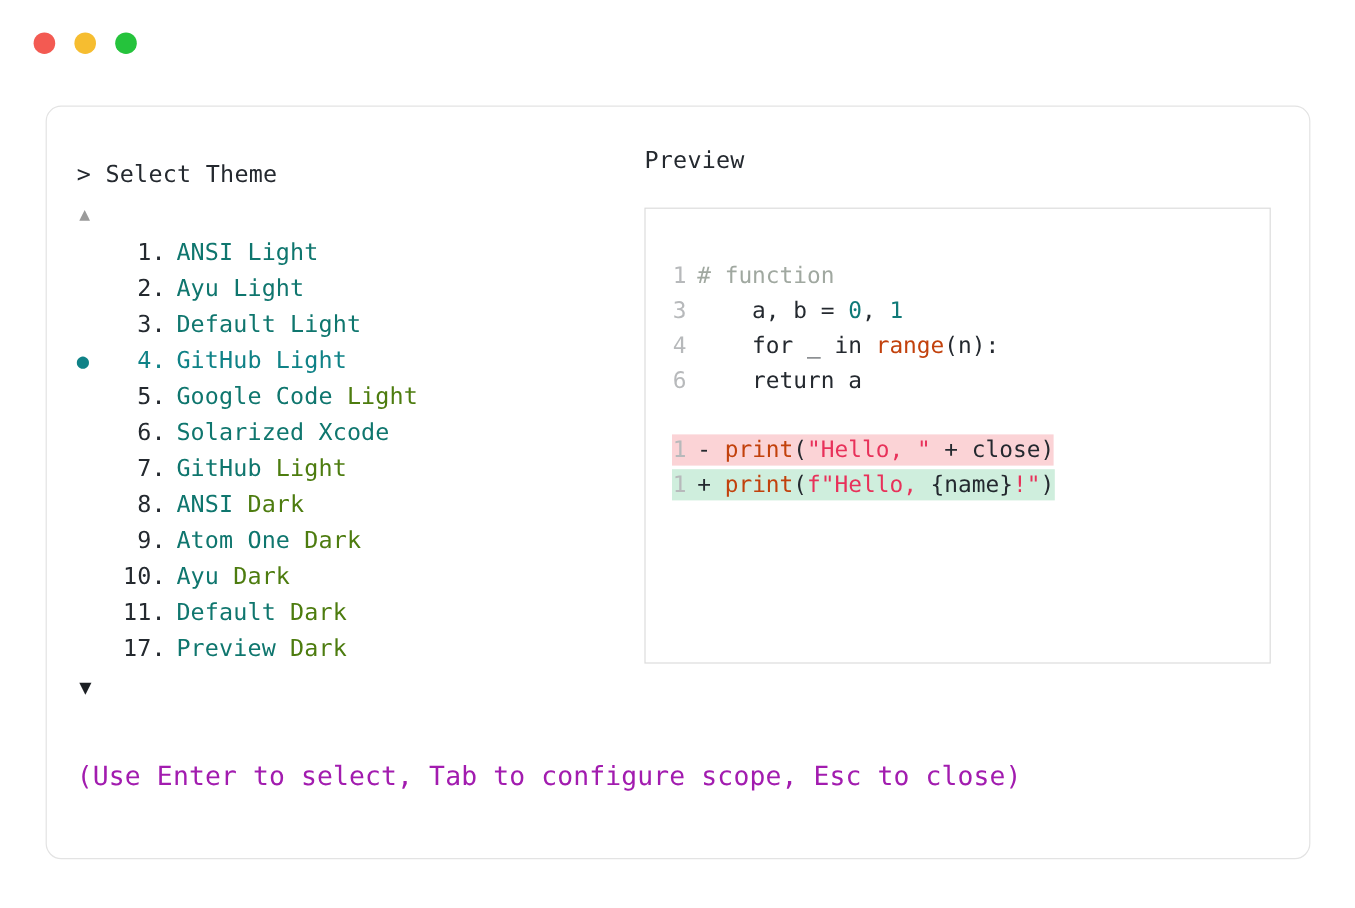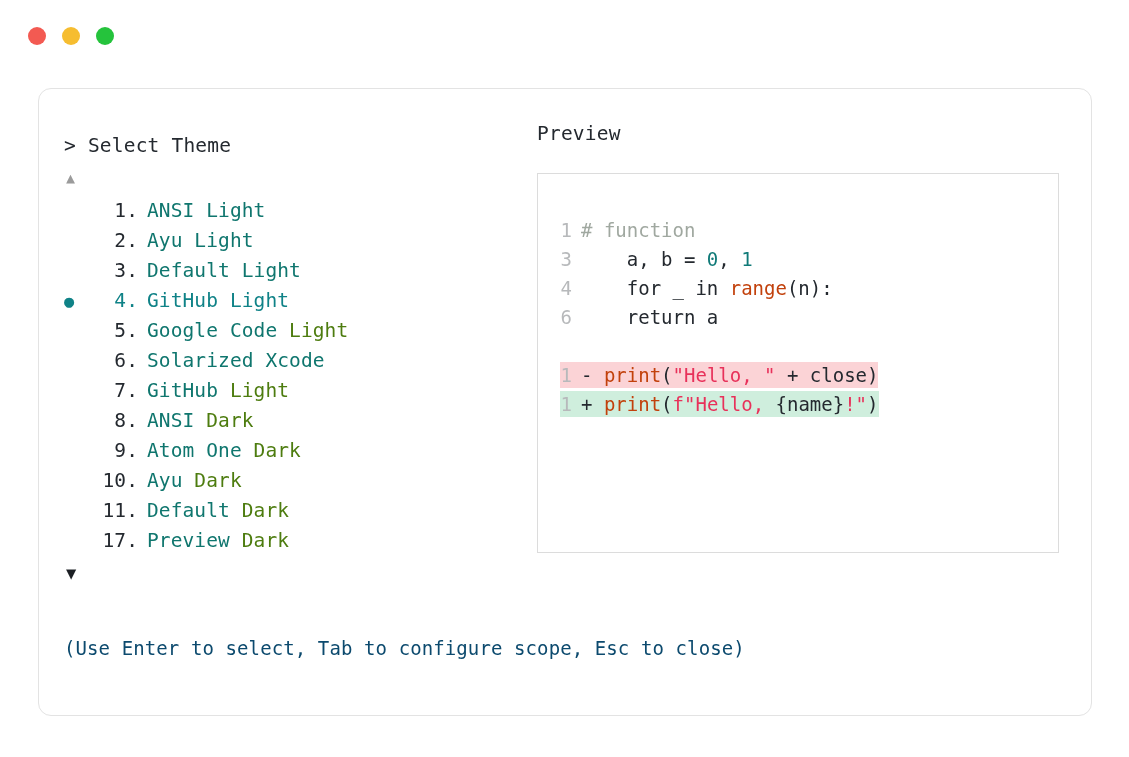--- a/index.html
+++ b/index.html
@@ -118,23 +118,23 @@
   .name-cell { color: #0f766e; padding-left: 9px; }
   .suffix-muted { color: #4d7c0f; }
   .theme-row.selected .num-cell,
   .theme-row.selected .name-cell { color: #0f8287; }
 
   
   .hint {
     position: absolute;
     left: 25px;
     top: 546px;
-    font-size: 19px;
+    font-size: 22px;
     line-height: 26px;
-    color: #0c4a6e;
+    color: #a21caf;
     white-space: pre;
     letter-spacing: 0.1px;
   }
 
   
   .preview-box {
     margin-top: 26px;
     width: 522px;
     height: 380px;
     box-sizing: border-box;

